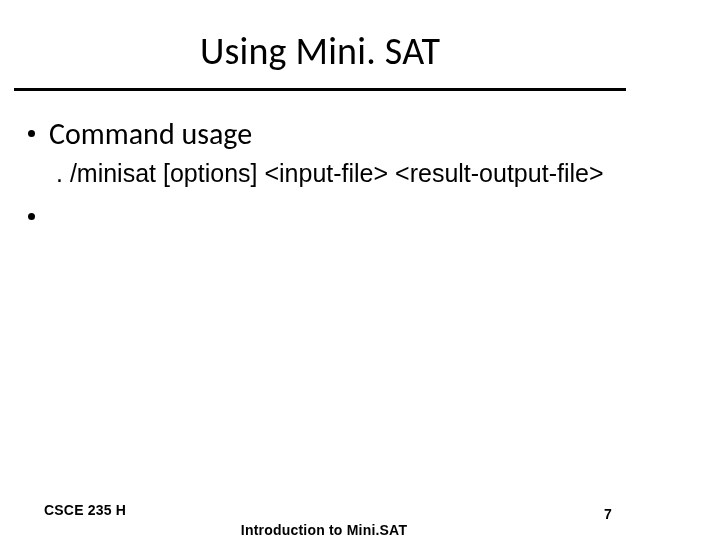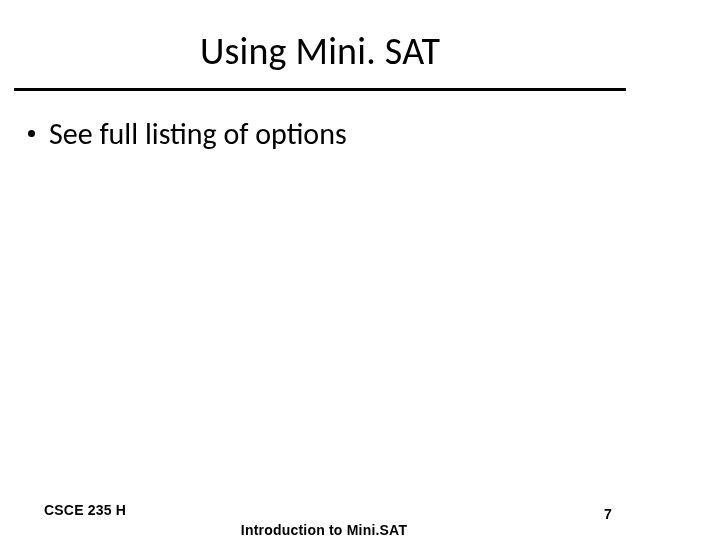--- a/index.html
+++ b/index.html
@@ -98,25 +98,29 @@
 </head>
 <body>
 
 <div class="slide">
 
   <div class="title">Using Mini. SAT</div>
   <hr class="rule">
 
   <div class="content">
 
+    <div class="bullet">
+      <span class="dot"></span>
+      <span>Command usage</span>
+    </div>
 
+    <div class="code-line code-left">. /minisat [options] &lt;input-file&gt; &lt;result-output-file&gt;</div>
 
     <div class="bullet">
       <span class="dot"></span>
-      <span>See full listing of options</span>
     </div>
 
 
   </div>
 
   <div class="footer">
     <span class="footer-left">CSCE 235 H</span>
     <span class="footer-center">Introduction to Mini.SAT</span>
     <span class="footer-right">7</span>
   </div>

